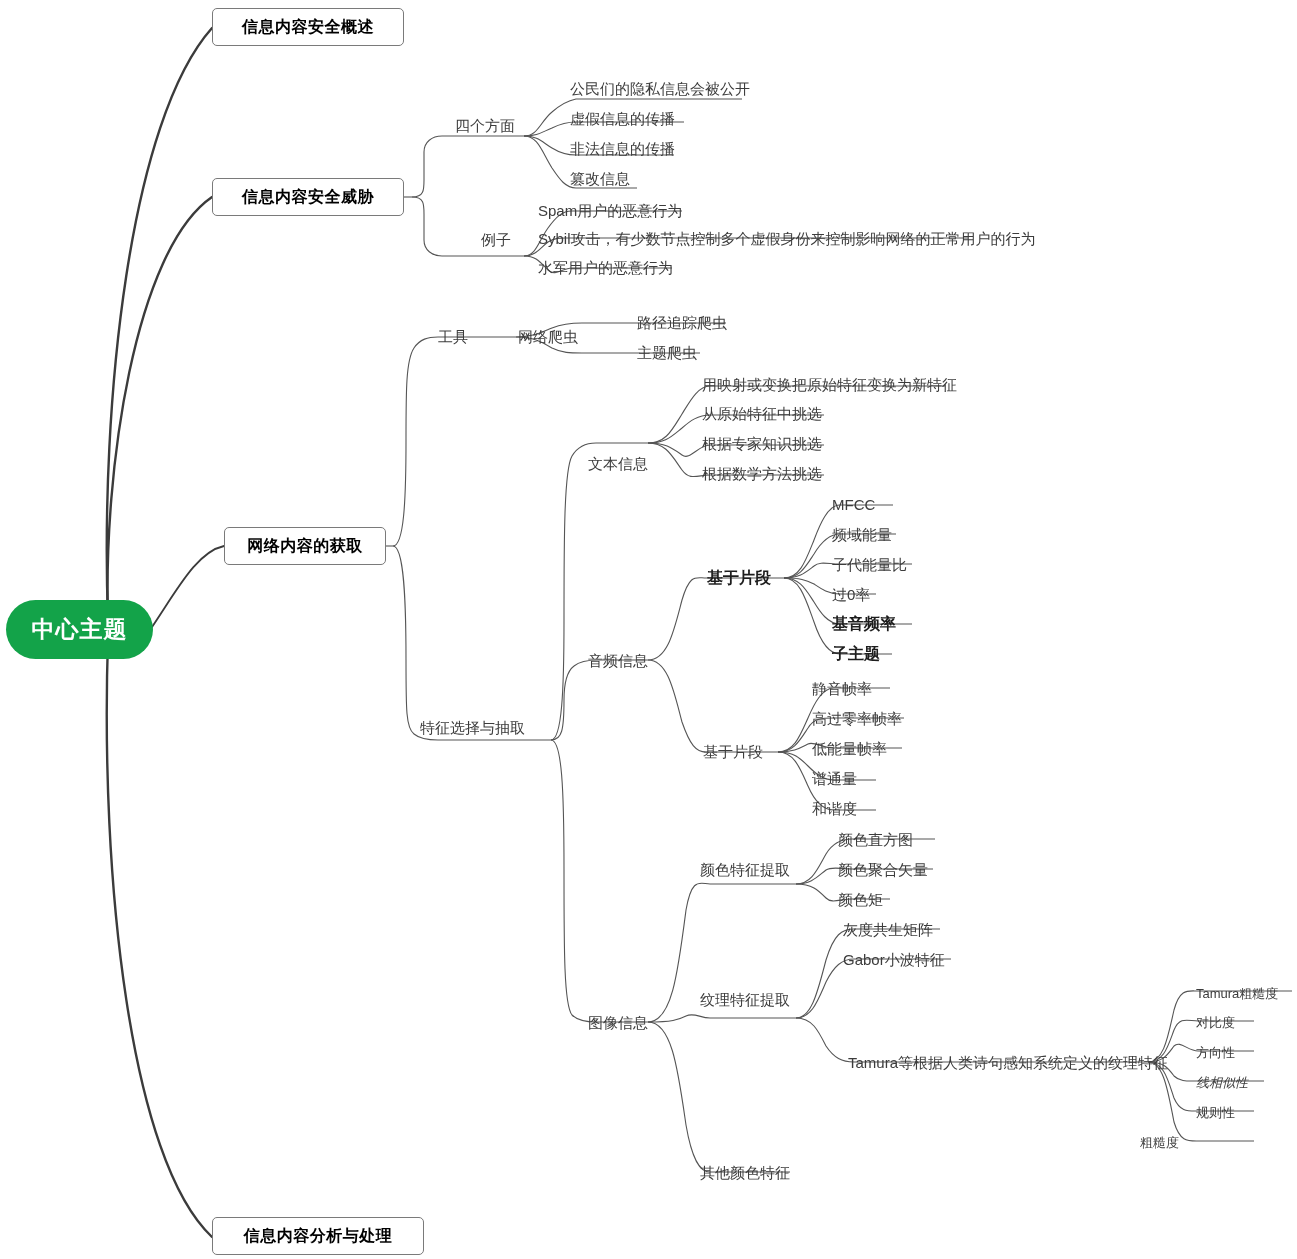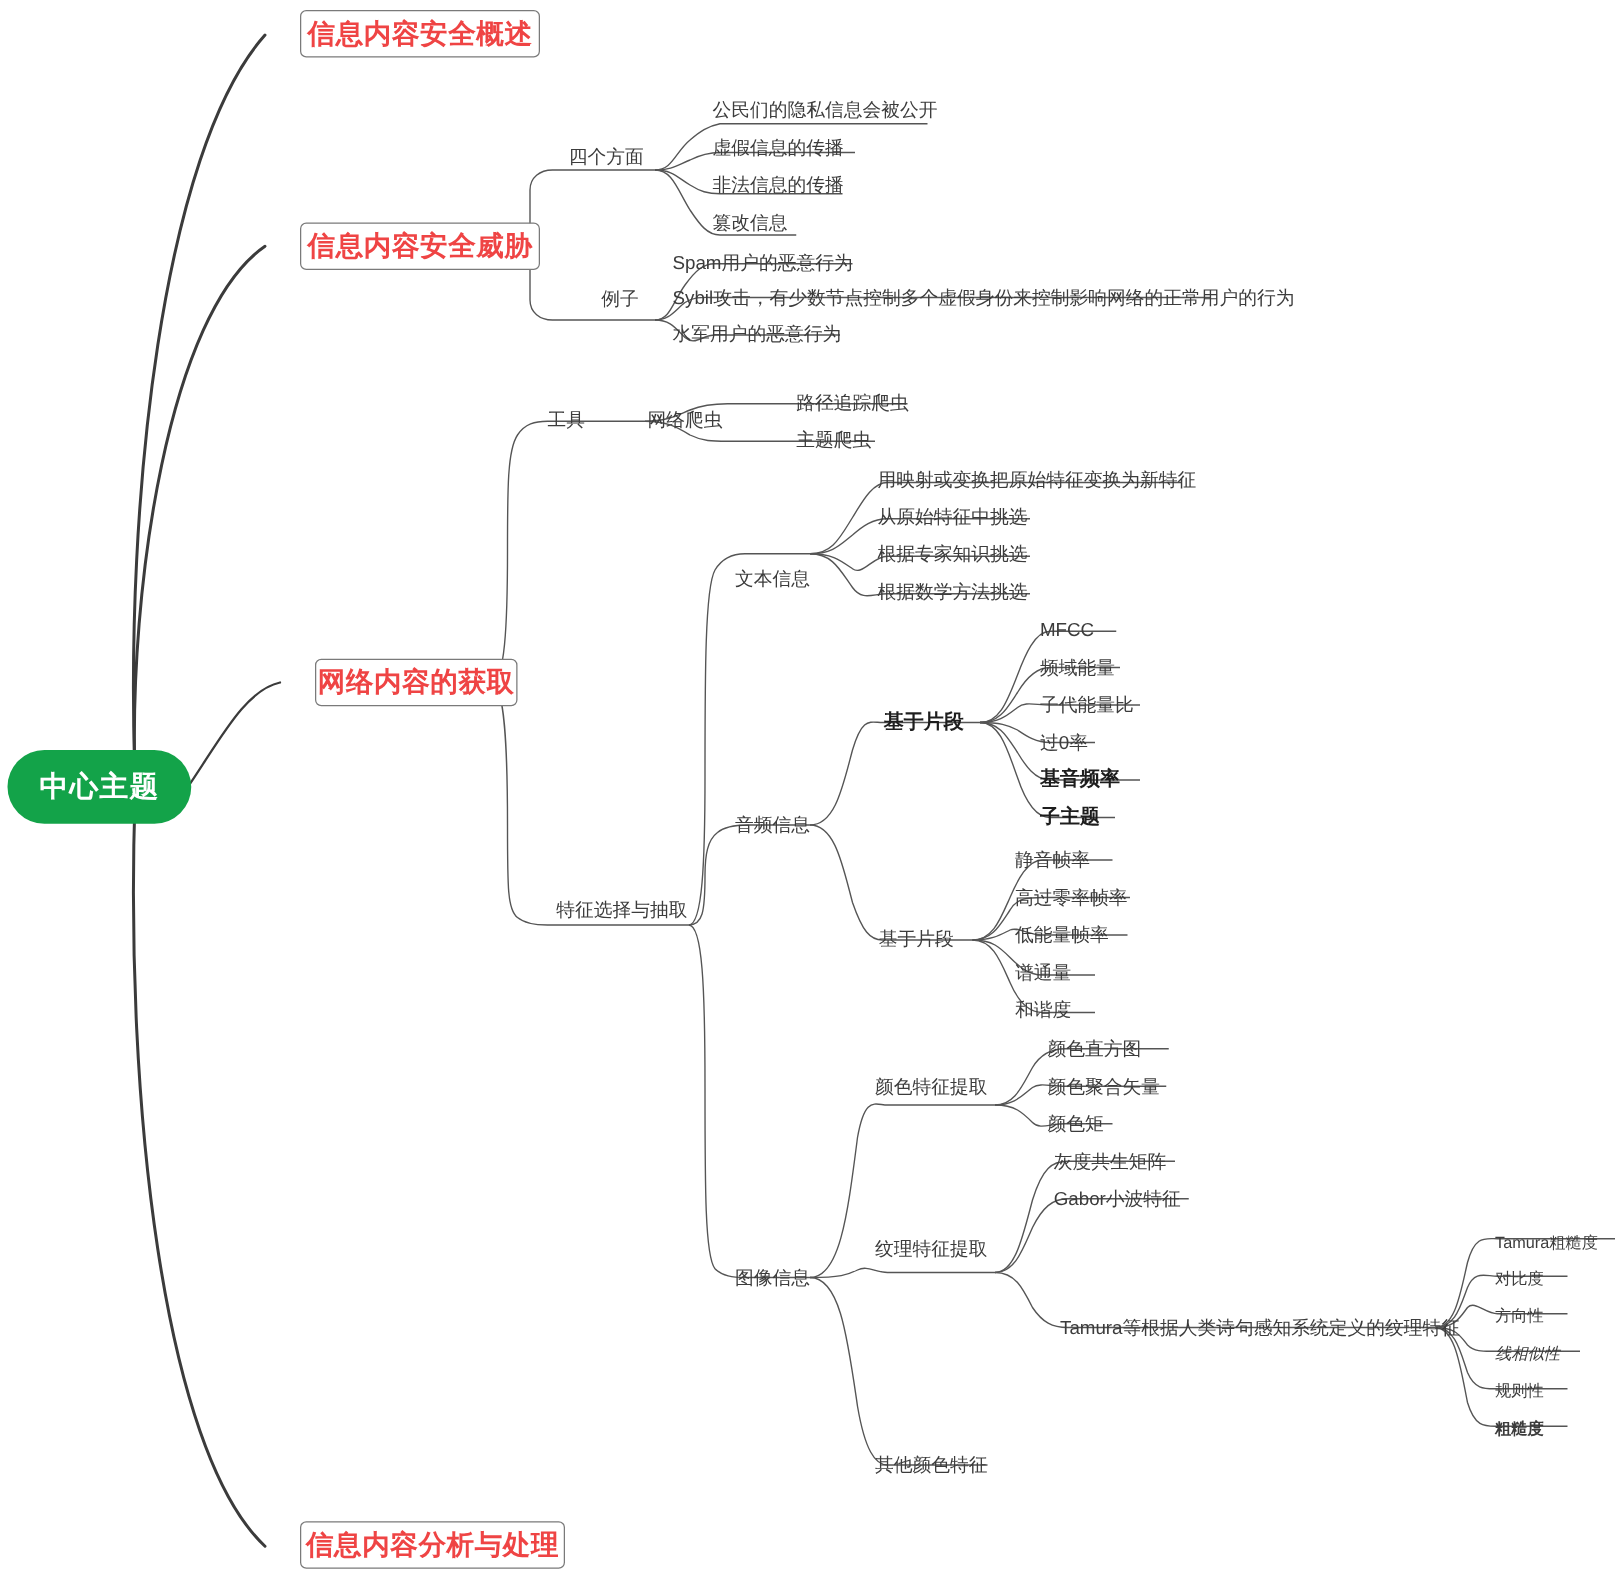--- a/index.html
+++ b/index.html
@@ -39,27 +39,26 @@
   }
   
   .topic{
     position:absolute;
     display:flex;
     align-items:center;
     justify-content:center;
     background:#ffffff;
     border:1.4px solid #7a7a7a;
     border-radius:5px;
-    color:#ef4444;
-    font-size:22px;
+    color:#000000;
+    font-size:16px;
     font-weight:bold;
     letter-spacing:0.5px;
     box-sizing:border-box;
     white-space:nowrap;
-    margin-left:28px;
   }
   
   .lbl{
     position:absolute;
     white-space:nowrap;
     color:#3c3c3c;
     font-size:15px;
     line-height:17px;
   }
   .lbl.b{ font-weight:bold; color:#1d1d1d; font-size:16px; }
@@ -207,21 +206,21 @@
   <div class="lbl" style="left:518px;top:328px;">
     <span>网络爬虫</span>
   </div>
   <div class="lbl" style="left:637px;top:314px;">
     <span>路径追踪爬虫</span>
   </div>
   <div class="lbl" style="left:637px;top:344px;">
     <span>主题爬虫</span>
   </div>
 
-  <div class="lbl" style="left:445px;top:720px;">
+  <div class="lbl" style="left:420px;top:720px;font-family:Liberation Serif, serif;">
     <span>特征选择与抽取</span>
   </div>
 
   <div class="lbl" style="left:588px;top:419px;margin-top:36px;">
     <span>文本信息</span>
   </div>
   <div class="lbl" style="left:702px;top:376px;">
     <span>用映射或变换把原始特征变换为新特征</span>
   </div>
   <div class="lbl" style="left:702px;top:405px;">
@@ -317,21 +316,21 @@
   </div>
   <div class="lbl sm" style="left:1196px;top:1044px;">
     <span>方向性</span>
   </div>
   <div class="lbl sm" style="left:1196px;top:1074px;font-style:italic;">
     <span>线相似性</span>
   </div>
   <div class="lbl sm" style="left:1196px;top:1104px;">
     <span>规则性</span>
   </div>
-  <div class="lbl sm" style="left:1196px;top:1134px;font-weight:bold;">
+  <div class="lbl sm" style="left:1140px;top:1134px;">
     <span>粗糙度</span>
   </div>
 
   <div class="lbl" style="left:700px;top:1164px;">
     <span>其他颜色特征</span>
   </div>
 
 </div>
 
 </body></html>

